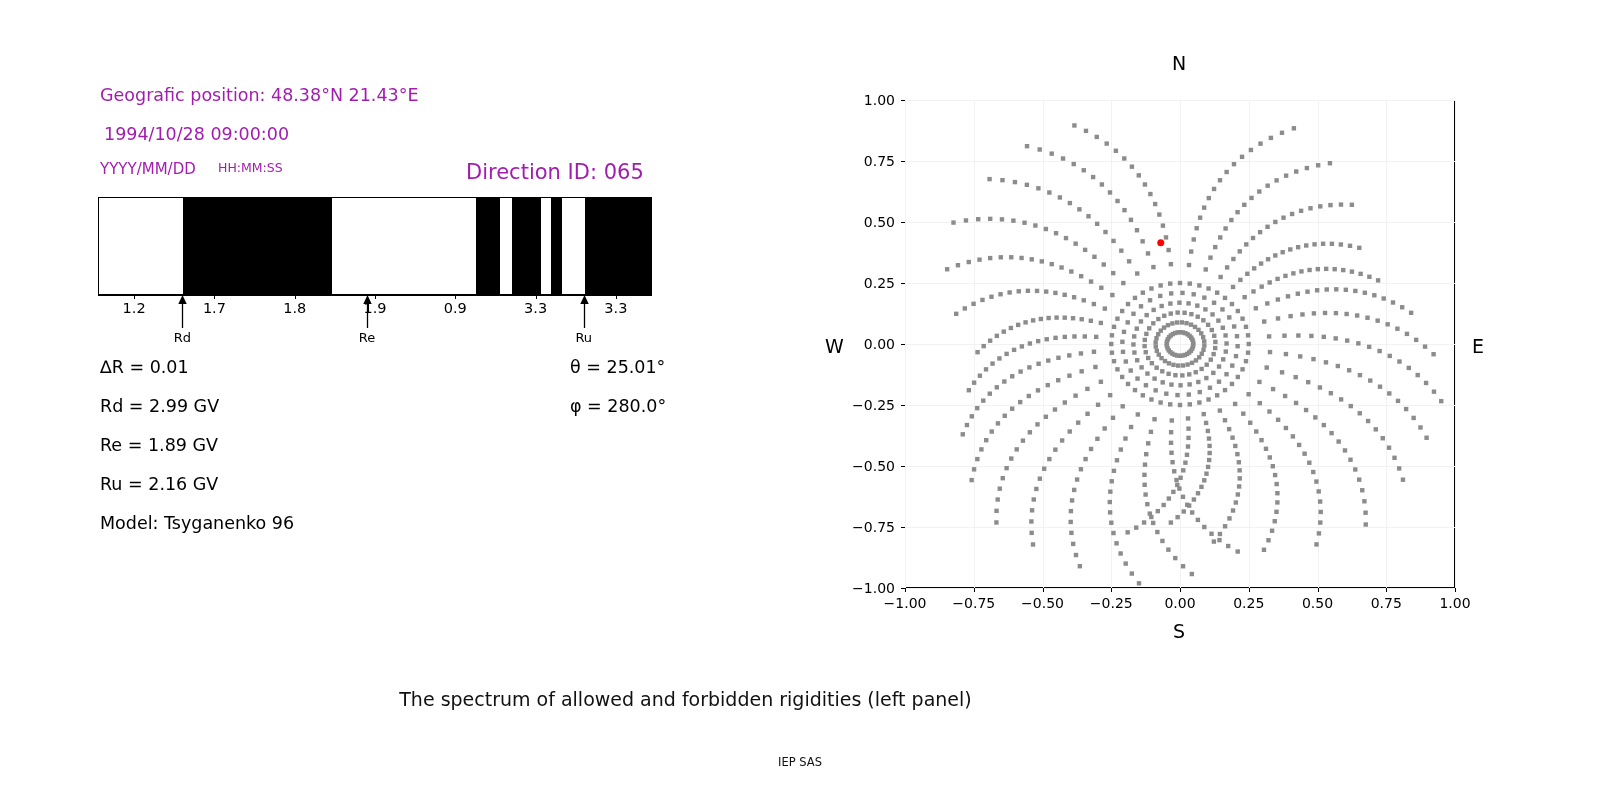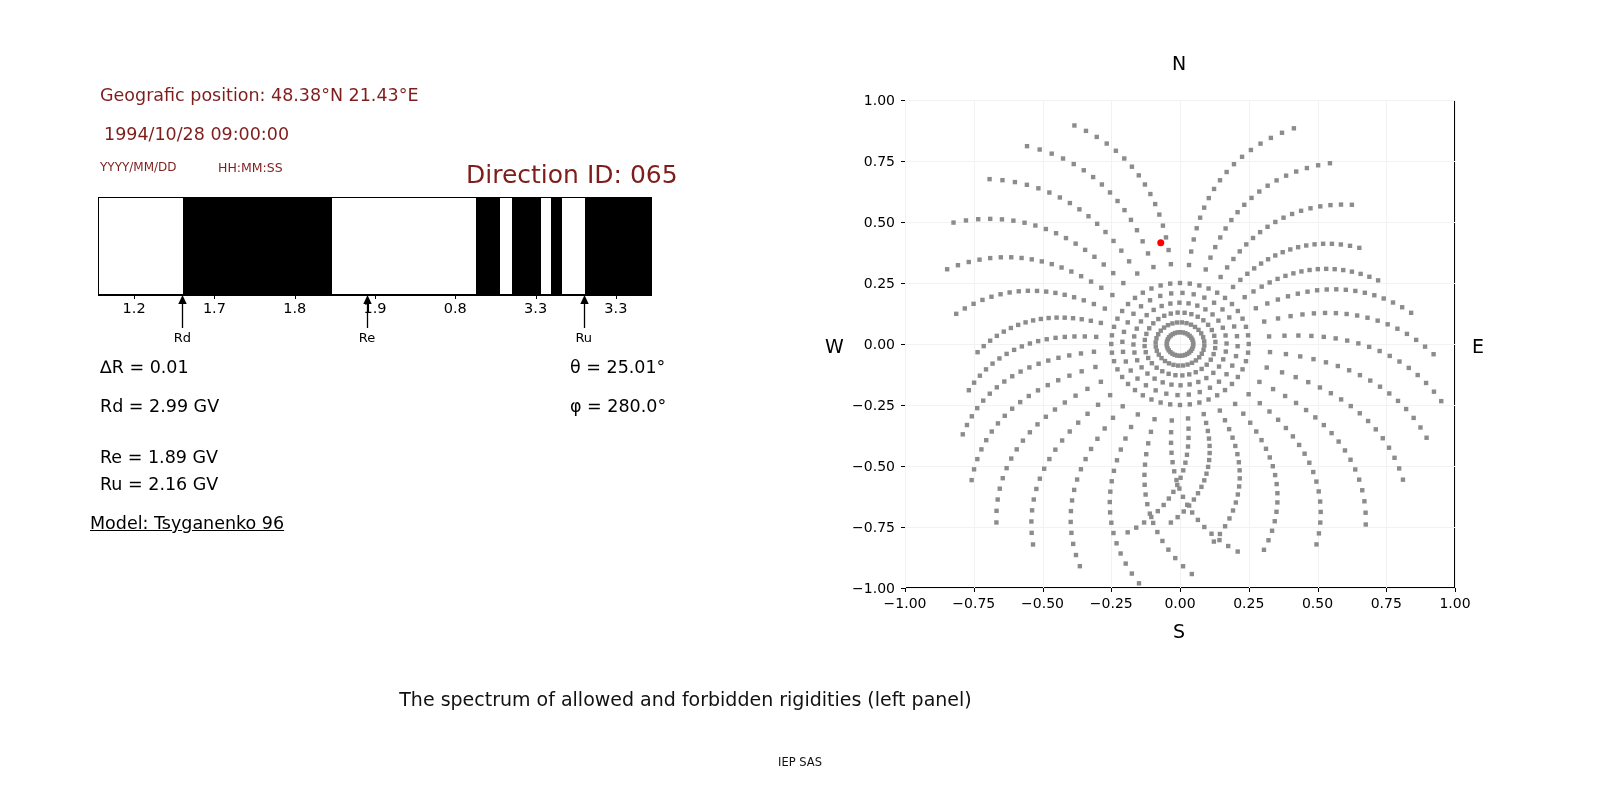--- a/index.html
+++ b/index.html
@@ -5,26 +5,26 @@
   html,body{margin:0;padding:0;}
   body{
     width:1600px;height:800px;background:#ffffff;
     font-family:"DejaVu Sans","Liberation Sans",sans-serif;
     color:#000000;overflow:hidden;position:relative;
   }
 
   
   #left-panel{position:absolute;left:0;top:0;width:760px;height:660px;}
 
-  .info-line{position:absolute;font-size:17.5px;color:#7f1d1d;white-space:nowrap;}
+  .info-line{position:absolute;font-size:17.5px;color:#a21caf;white-space:nowrap;}
   #geo-position{left:100px;top:85px;}
   #datetime{left:104px;top:124px;}
-  #fmt-date{left:100px;top:160px;font-size:12px;}
+  #fmt-date{left:100px;top:160px;font-size:15px;}
   #fmt-time{left:218px;top:160px;font-size:12.5px;}
-  #direction-id{left:466px;top:160px;font-size:25px;}
+  #direction-id{left:466px;top:160px;font-size:21px;}
 
   
   #spectrum-wrap{position:absolute;left:98px;top:197px;width:554px;height:98px;}
   #spectrum-bar{
     position:absolute;left:0;top:0;width:554px;height:98px;
     background:#ffffff;border:1px solid #000000;box-sizing:border-box;
     overflow:hidden;
   }
   .band{position:absolute;top:0;height:100%;background:#000000;}
 
@@ -92,21 +92,21 @@
     <div id="axis-line"></div>
   <div class="tick" style="left: 36.1304px;"></div>
       <div class="tick-label" style="left: 36.1304px;">1.2</div>
       <div class="tick" style="left: 116.42px;"></div>
       <div class="tick-label" style="left: 116.42px;">1.7</div>
       <div class="tick" style="left: 196.71px;"></div>
       <div class="tick-label" style="left: 196.71px;">1.8</div>
       <div class="tick" style="left: 277px;"></div>
       <div class="tick-label" style="left: 277px;">1.9</div>
       <div class="tick" style="left: 357.29px;"></div>
-      <div class="tick-label" style="left: 357.29px;">0.8</div>
+      <div class="tick-label" style="left: 357.29px;">0.9</div>
       <div class="tick" style="left: 437.58px;"></div>
       <div class="tick-label" style="left: 437.58px;">3.3</div>
       <div class="tick" style="left: 517.87px;"></div>
       <div class="tick-label" style="left: 517.87px;">3.3</div>
       <div class="marker" style="left: 84.3043px; top: -1px;">
         <svg class="arrow-svg" width="11" height="34" viewBox="0 0 11 34">
           <line x1="5.5" y1="34" x2="5.5" y2="8" stroke="#000" stroke-width="1.3"></line>
           <polygon points="5.5,1 1.3,10 9.7,10" fill="#000"></polygon>
         </svg>
         <div class="marker-label">Rd</div>
@@ -122,23 +122,23 @@
         <svg class="arrow-svg" width="11" height="34" viewBox="0 0 11 34">
           <line x1="5.5" y1="34" x2="5.5" y2="8" stroke="#000" stroke-width="1.3"></line>
           <polygon points="5.5,1 1.3,10 9.7,10" fill="#000"></polygon>
         </svg>
         <div class="marker-label">Ru</div>
       </div>
     </div>
 
   <div class="param" style="left:100px;top:357px;">∆R = 0.01</div>
   <div class="param" style="left:100px;top:396px;">Rd = 2.99 GV</div>
-  <div class="param" style="left:100px;top:435px;margin-top:12px;">Re = 1.89 GV</div>
+  <div class="param" style="left:100px;top:435px;">Re = 1.89 GV</div>
   <div class="param" style="left:100px;top:474px;">Ru = 2.16 GV</div>
-  <div class="param" style="left:90px;top:513px;text-decoration:underline;">Model: Tsyganenko 96</div>
+  <div class="param" style="left:100px;top:513px;">Model: Tsyganenko 96</div>
   <div class="param" style="left:570px;top:357px;">θ = 25.01°</div>
   <div class="param" style="left:570px;top:396px;">φ = 280.0°</div>
 </div>
 
 <div id="right-panel">
 
   <div class="compass" id="compass-n" style="left:332px;top:12px;">N</div>
   <div class="compass" id="compass-s" style="left:333px;top:580px;">S</div>
   <div class="compass" id="compass-w" style="left:-15px;top:295px;">W</div>
   <div class="compass" id="compass-e" style="left:632px;top:295px;">E</div>

